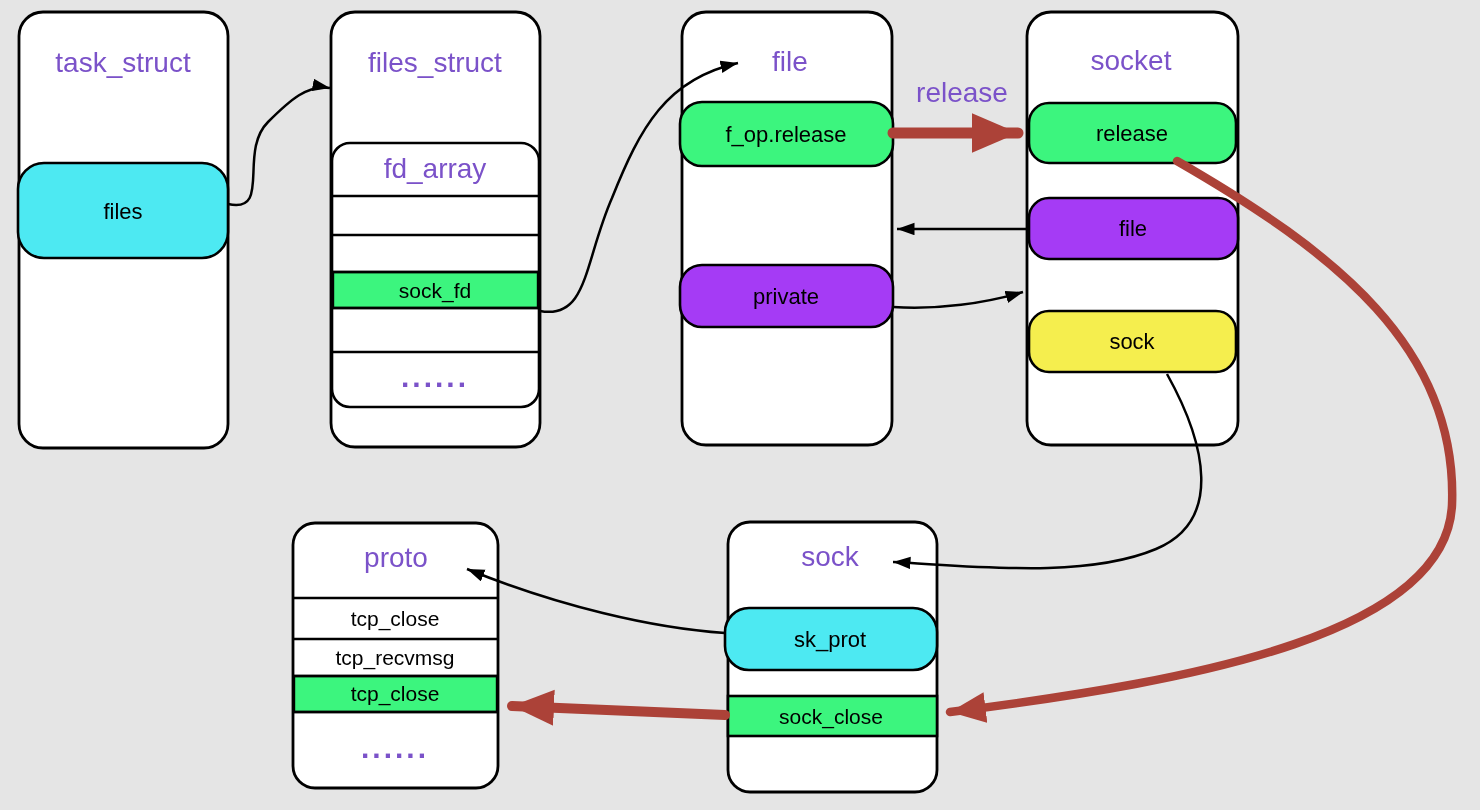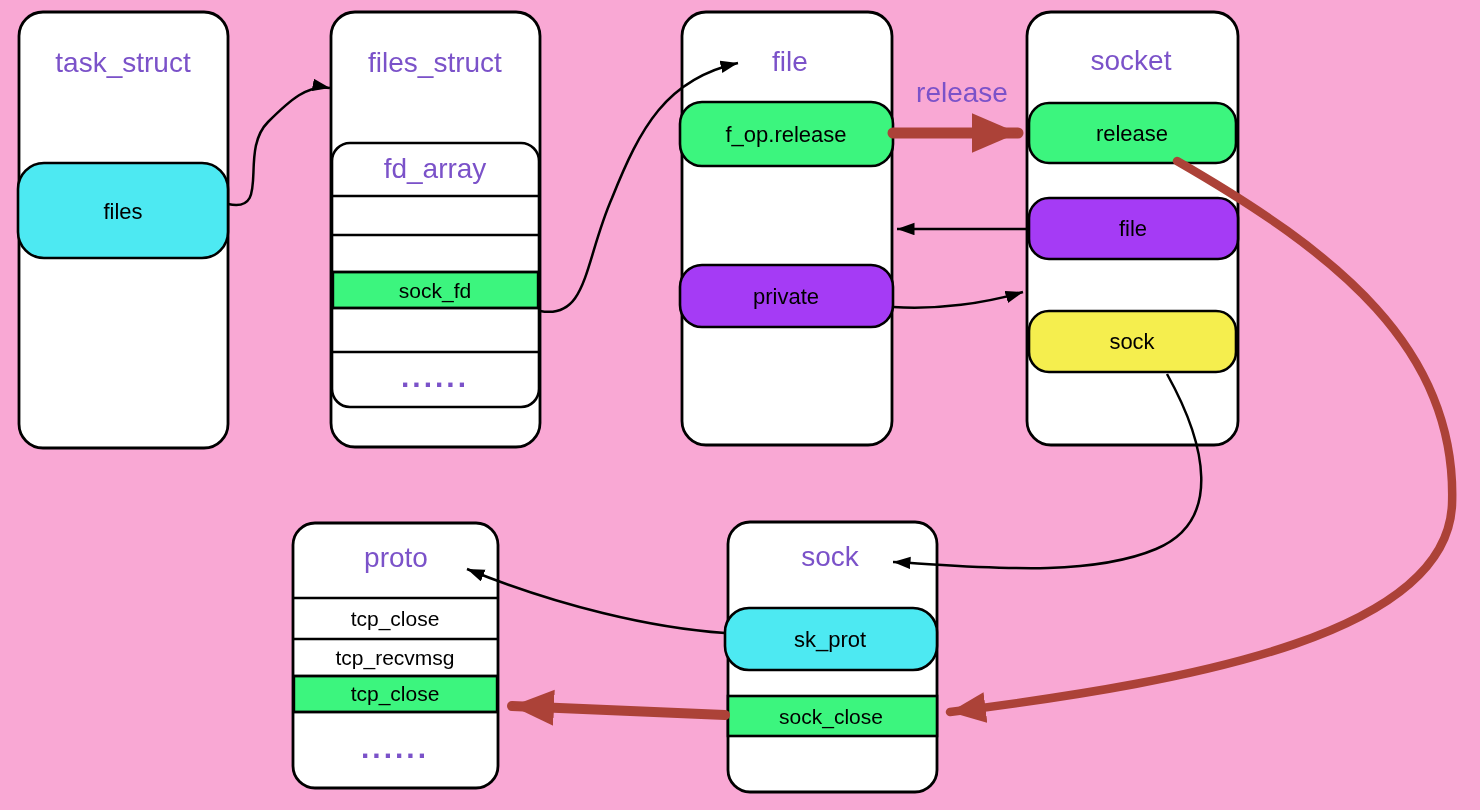--- a/index.html
+++ b/index.html
@@ -1,16 +1,16 @@
 <!DOCTYPE html>
 <html><head>
 <meta charset="utf-8">
 <style>
   html,body{margin:0;padding:0;background:#ffffff;}
-  .stage{position:relative;width:1480px;height:810px;background:#f9a8d4;overflow:hidden;}
+  .stage{position:relative;width:1480px;height:810px;background:#e5e5e5;overflow:hidden;}
   svg{display:block;}
   text{font-family:"Liberation Sans","DejaVu Sans",sans-serif;}
   .box{fill:#ffffff;stroke:#000000;stroke-width:2.8;}
   .cell-line{stroke:#000000;stroke-width:2.5;}
   .field{stroke:#000000;stroke-width:2.6;}
   .heading{font-size:28px;font-weight:400;}
   .label{font-size:22px;fill:#000000;}
   .rowlabel{font-size:21px;fill:#000000;}
   .dots{font-size:30px;font-weight:bold;letter-spacing:3px;}
   .edge-label{font-size:28px;}

